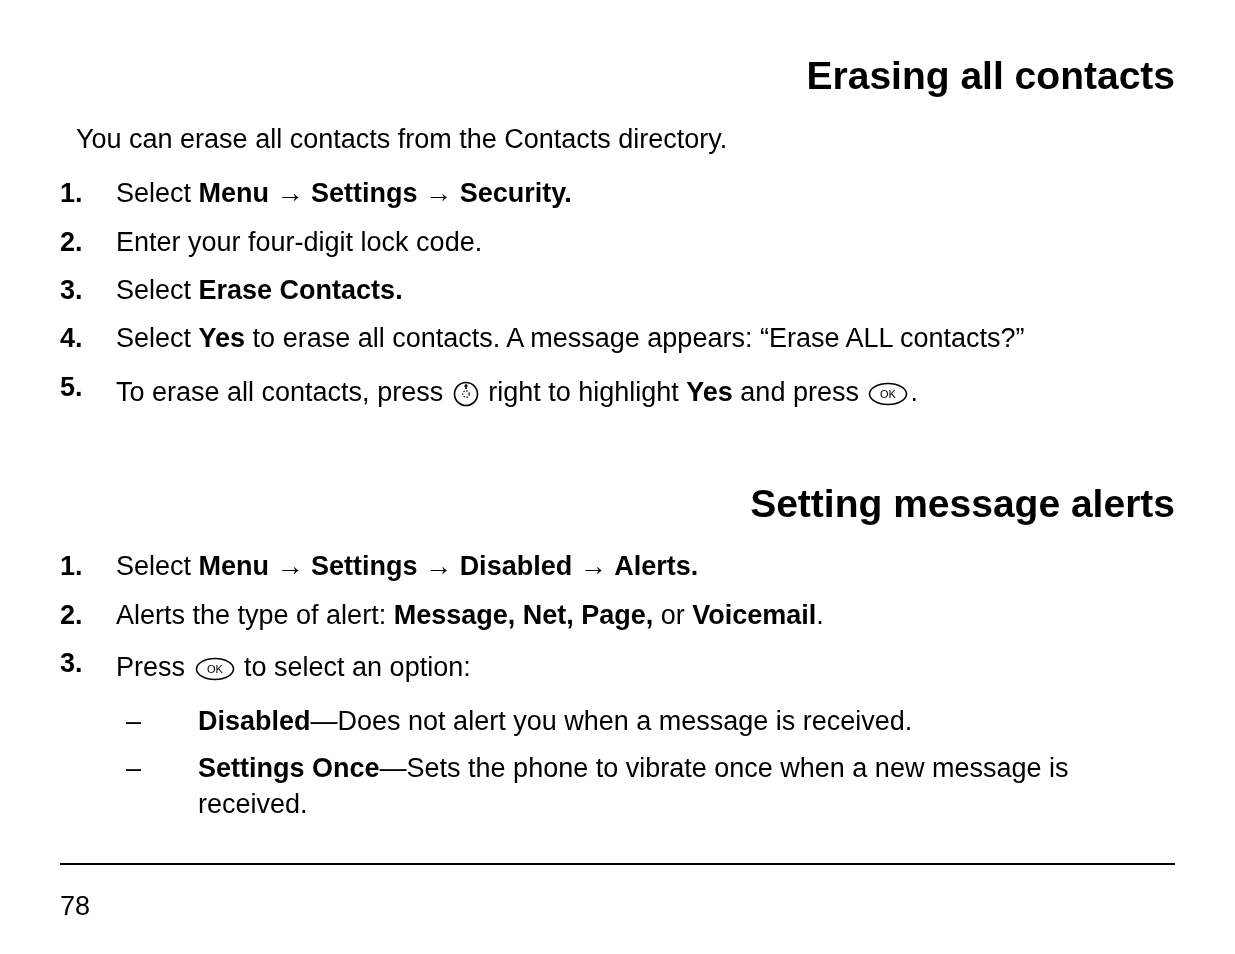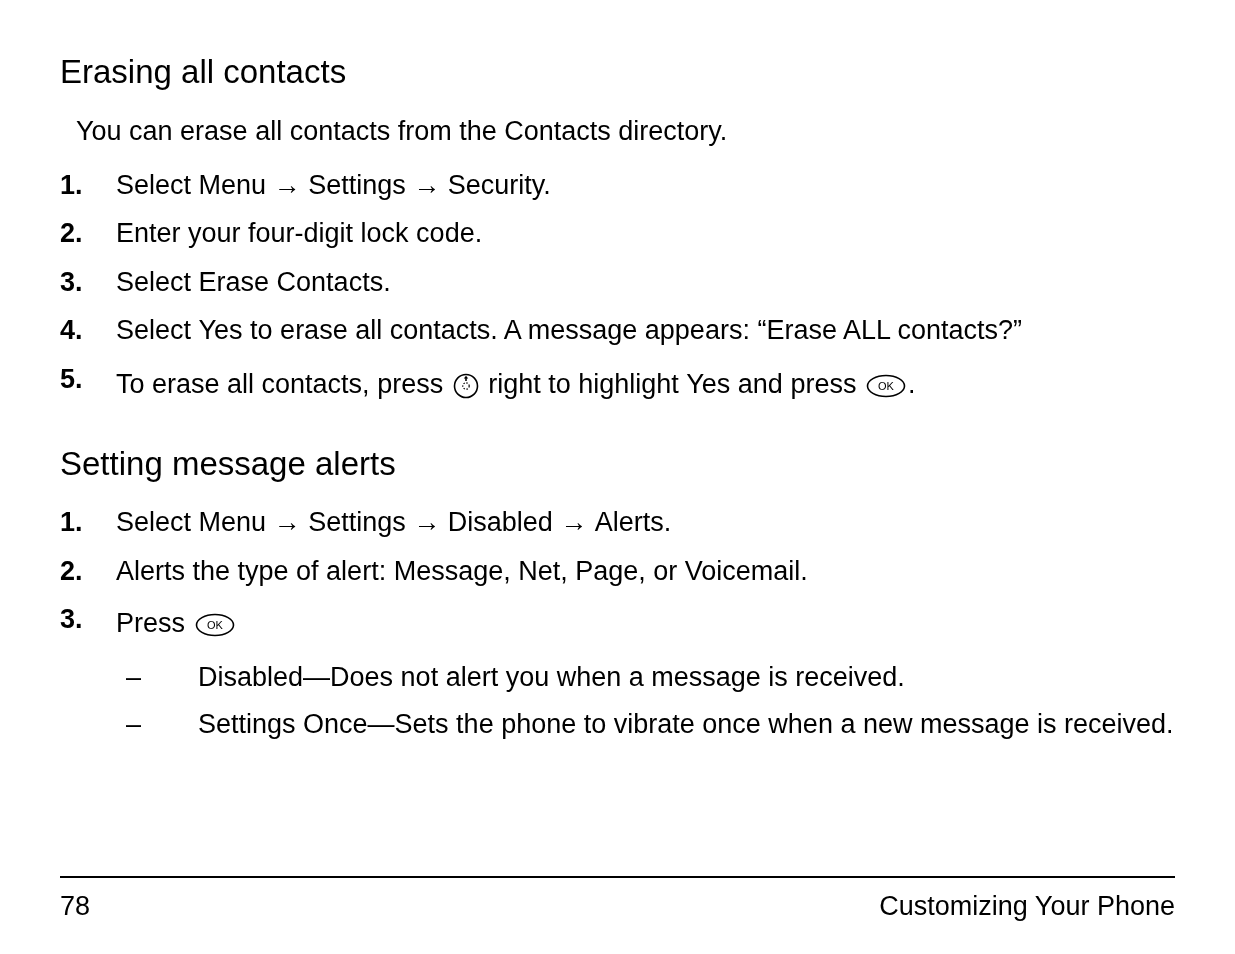--- a/index.html
+++ b/index.html
@@ -12,26 +12,27 @@
   .page {
     box-sizing: border-box;
     width: 1235px;
     height: 954px;
     padding: 50px 60px 0 60px;
     position: relative;
     font-size: 27px;
     line-height: 1.35;
   }
   h2 {
-    font-size: 33px;
-    font-weight: 400;
+    font-size: 39px;
+    font-weight: 700;
     margin: 0 0 18px 0;
+    text-align: right;
   }
   h2.second {
-    margin-top: 31px;
+    margin-top: 59px;
   }
   p.intro {
     margin: 0 0 18px 16px;
   }
   ol.steps {
     list-style: none;
     margin: 0;
     padding: 0;
   }
   ol.steps > li {
@@ -41,21 +42,21 @@
   }
   ol.steps > li .num {
     font-weight: 700;
     width: 56px;
     flex: 0 0 56px;
   }
   ol.steps > li .body {
     flex: 1 1 auto;
   }
   .bold {
-    font-weight: 400;
+    font-weight: 700;
     font-stretch: condensed;
   }
   .arrow {
     font-family: Arial, Helvetica, sans-serif;
   }
   ul.sub {
     list-style: none;
     margin: 10px 0 0 0;
     padding: 0;
   }
@@ -84,21 +85,21 @@
   .icon-ok svg {
     display: block;
   }
   
   .footer {
     position: absolute;
     left: 60px;
     right: 60px;
     bottom: 30px;
     border-top: 2px solid #000;
-    padding-top: 10px;
+    padding-top: 23px;
     display: flex;
     justify-content: space-between;
     font-size: 27px;
   }
 </style>
 </head>
 <body>
 
 <div class="page">
 
@@ -174,21 +175,21 @@
       </span>
     </li>
     <li>
       <span class="num">3.</span>
       <span class="body">
         <span>Press </span><span class="icon icon-ok">
           <svg width="40" height="24" viewBox="0 0 40 24">
             <ellipse cx="20" cy="12" rx="18.5" ry="10.5" fill="none" stroke="#000" stroke-width="1.6"></ellipse>
             <text x="20" y="16" text-anchor="middle" font-family="Arial" font-size="11" font-weight="400" fill="#000">OK</text>
           </svg>
-        </span>
+        </span><span> to select an option:</span>
 
         <ul class="sub">
           <li>
             <span class="dash">–</span>
             <span class="subbody">
               <span class="bold">Disabled</span><span>—Does not alert you when a message is received.</span>
             </span>
           </li>
           <li>
             <span class="dash">–</span>
@@ -196,15 +197,14 @@
               <span class="bold">Settings Once</span><span>—Sets the phone to vibrate once when a new message is received.</span>
             </span>
           </li>
         </ul>
       </span>
     </li>
   </ol>
 
   <div class="footer">
     <span>78</span>
-    <span>Customizing Your Phone</span>
   </div>
 </div>
 
 </body></html>

